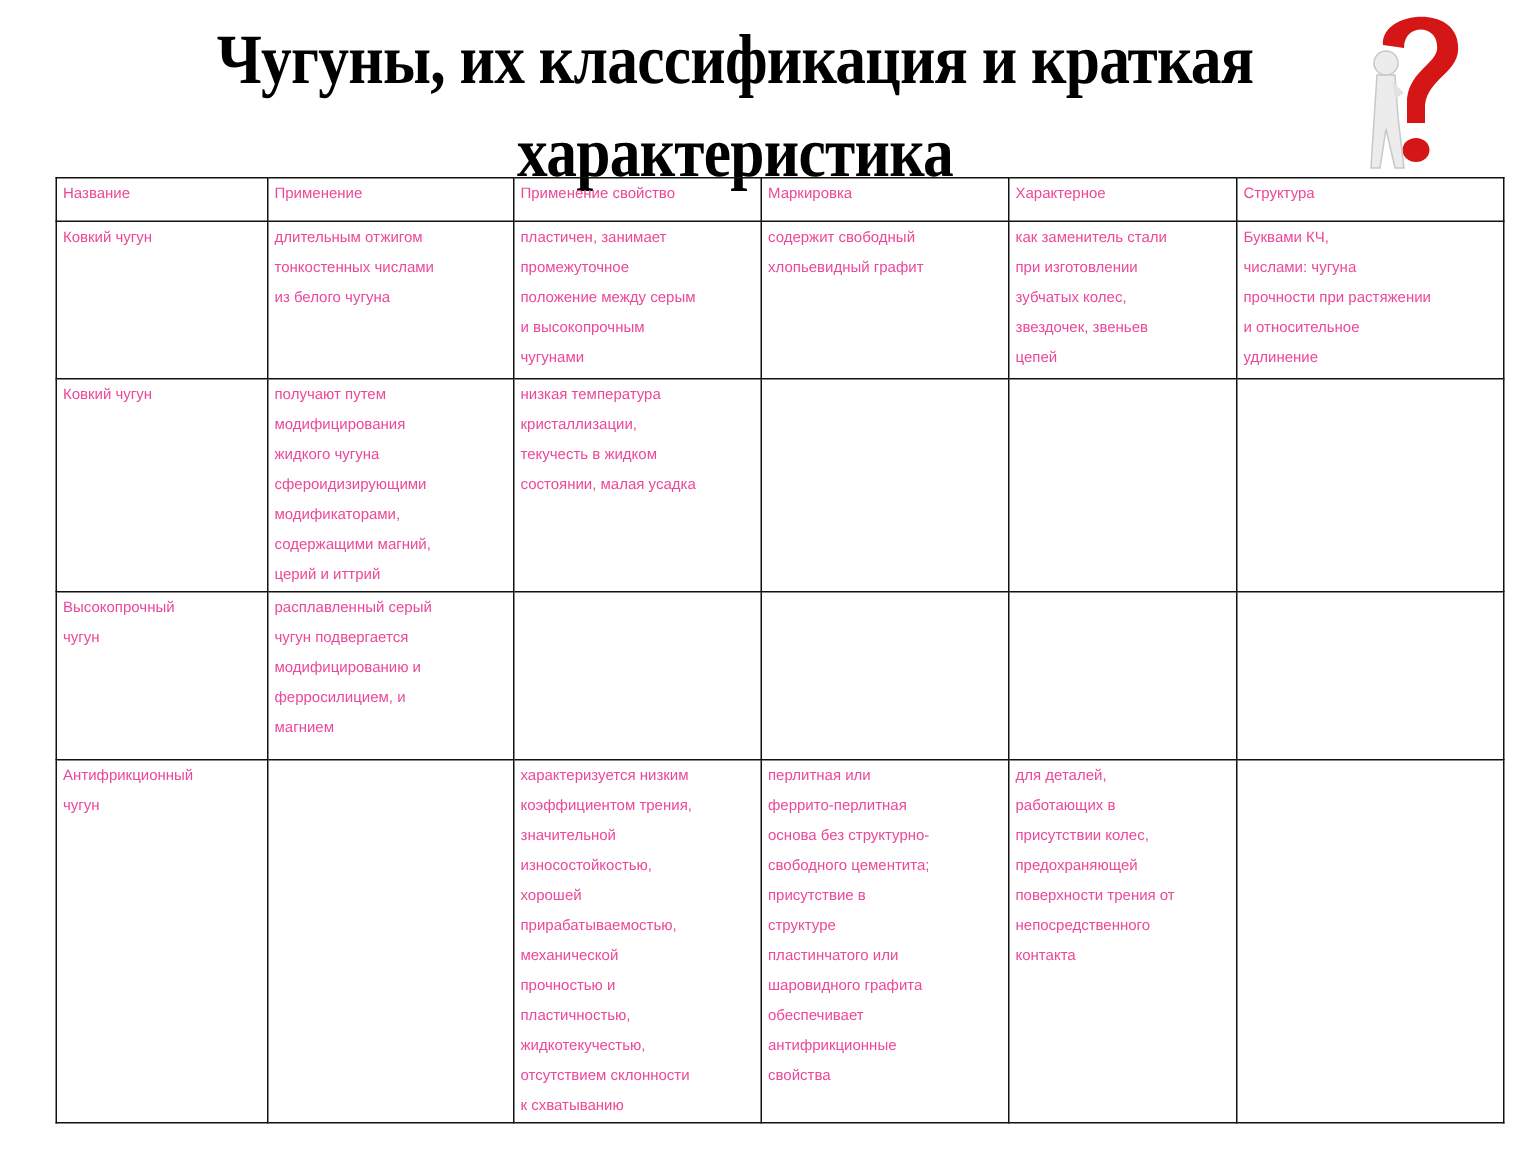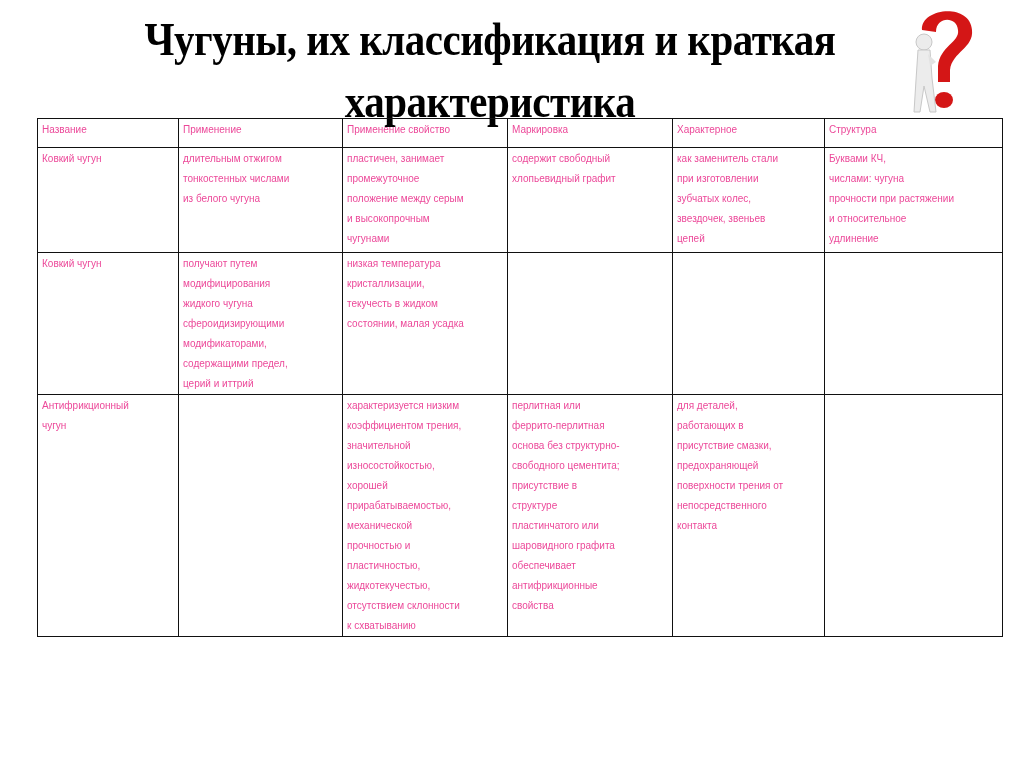--- a/index.html
+++ b/index.html
@@ -122,26 +122,39 @@
 и относительное
 удлинение</td>
     </tr>
     <tr class="r2">
       <td>Ковкий чугун</td>
       <td>получают путем
 модифицирования
 жидкого чугуна
 сфероидизирующими
 модификаторами,
-содержащими предел,
+содержащими магний,
 церий и иттрий</td>
       <td>низкая температура
 кристаллизации,
 текучесть в жидком
 состоянии, малая усадка</td>
+      <td></td>
+      <td></td>
+      <td></td>
+    </tr>
+    <tr class="r3">
+      <td>Высокопрочный
+чугун</td>
+      <td>расплавленный серый
+чугун подвергается
+модифицированию и
+ферросилицием, и
+магнием</td>
+      <td></td>
       <td></td>
       <td></td>
       <td></td>
     </tr>
     <tr class="r4">
       <td>Антифрикционный
 чугун</td>
       <td></td>
       <td>характеризуется низким
 коэффициентом трения,
@@ -161,21 +174,21 @@
 свободного цементита;
 присутствие в
 структуре
 пластинчатого или
 шаровидного графита
 обеспечивает
 антифрикционные
 свойства</td>
       <td>для деталей,
 работающих в
-присутствие смазки,
+присутствии колес,
 предохраняющей
 поверхности трения от
 непосредственного
 контакта</td>
       <td></td>
     </tr>
   </tbody>
     </table>
 </div>
 

